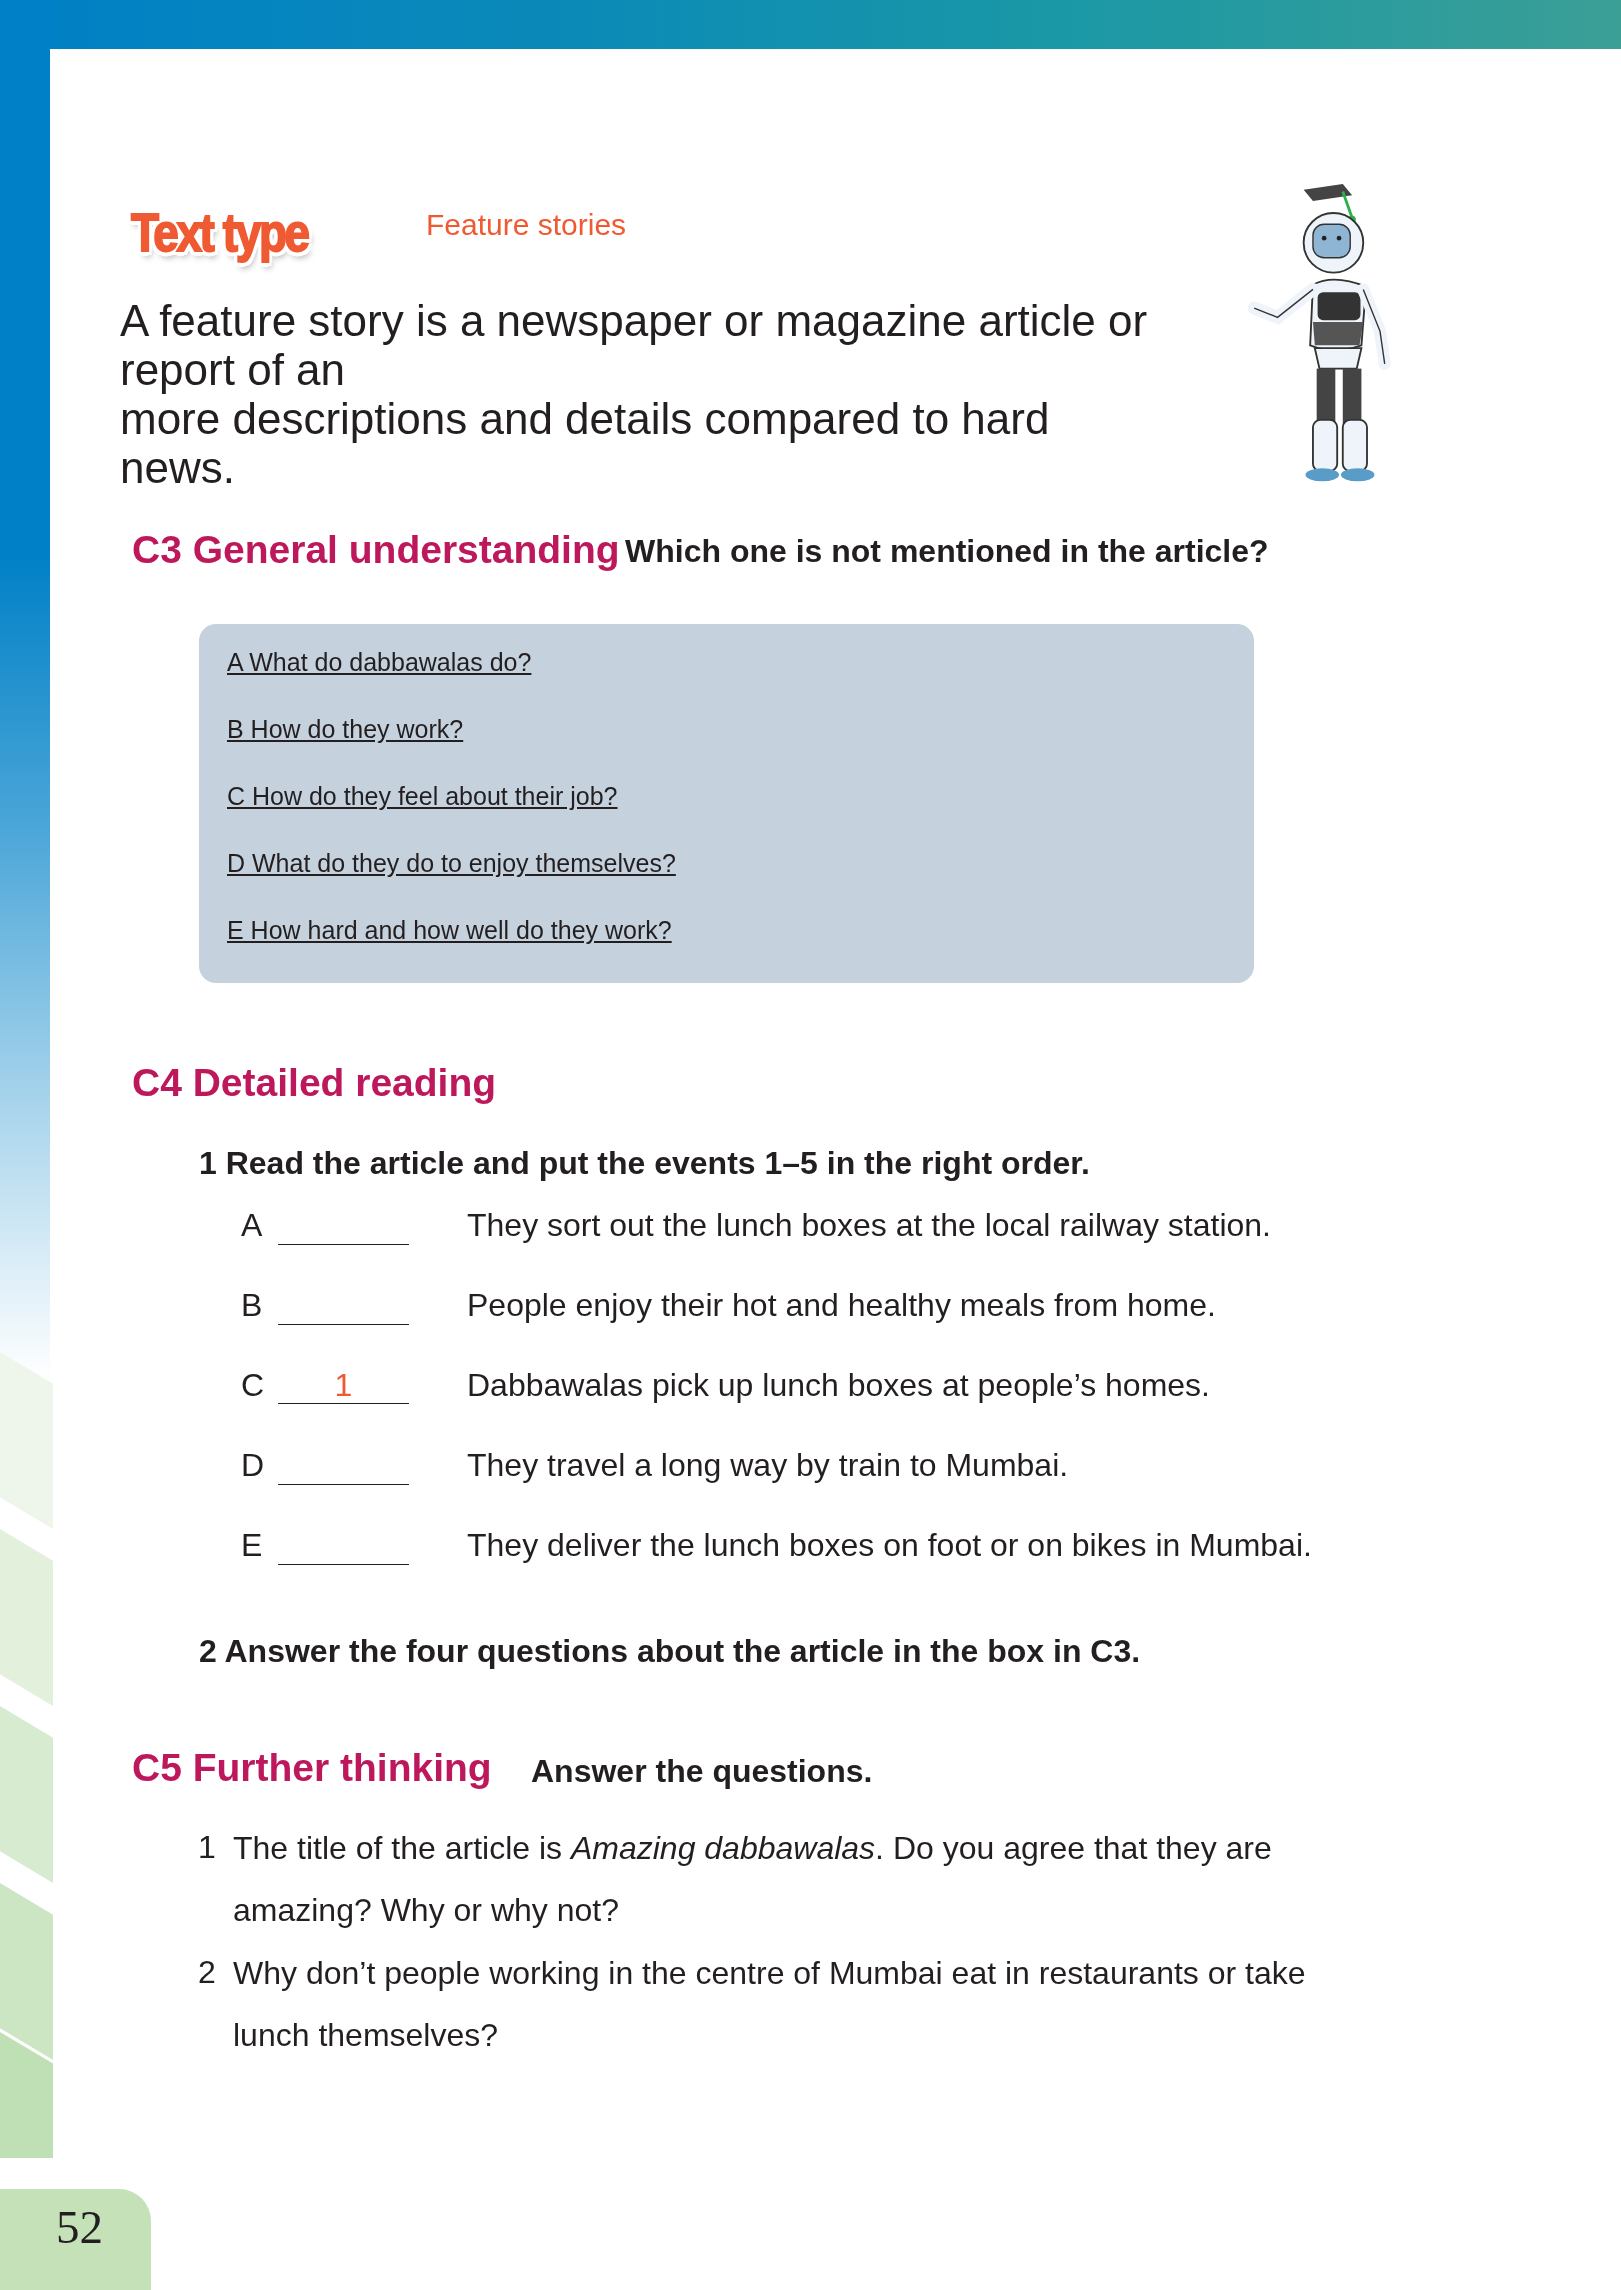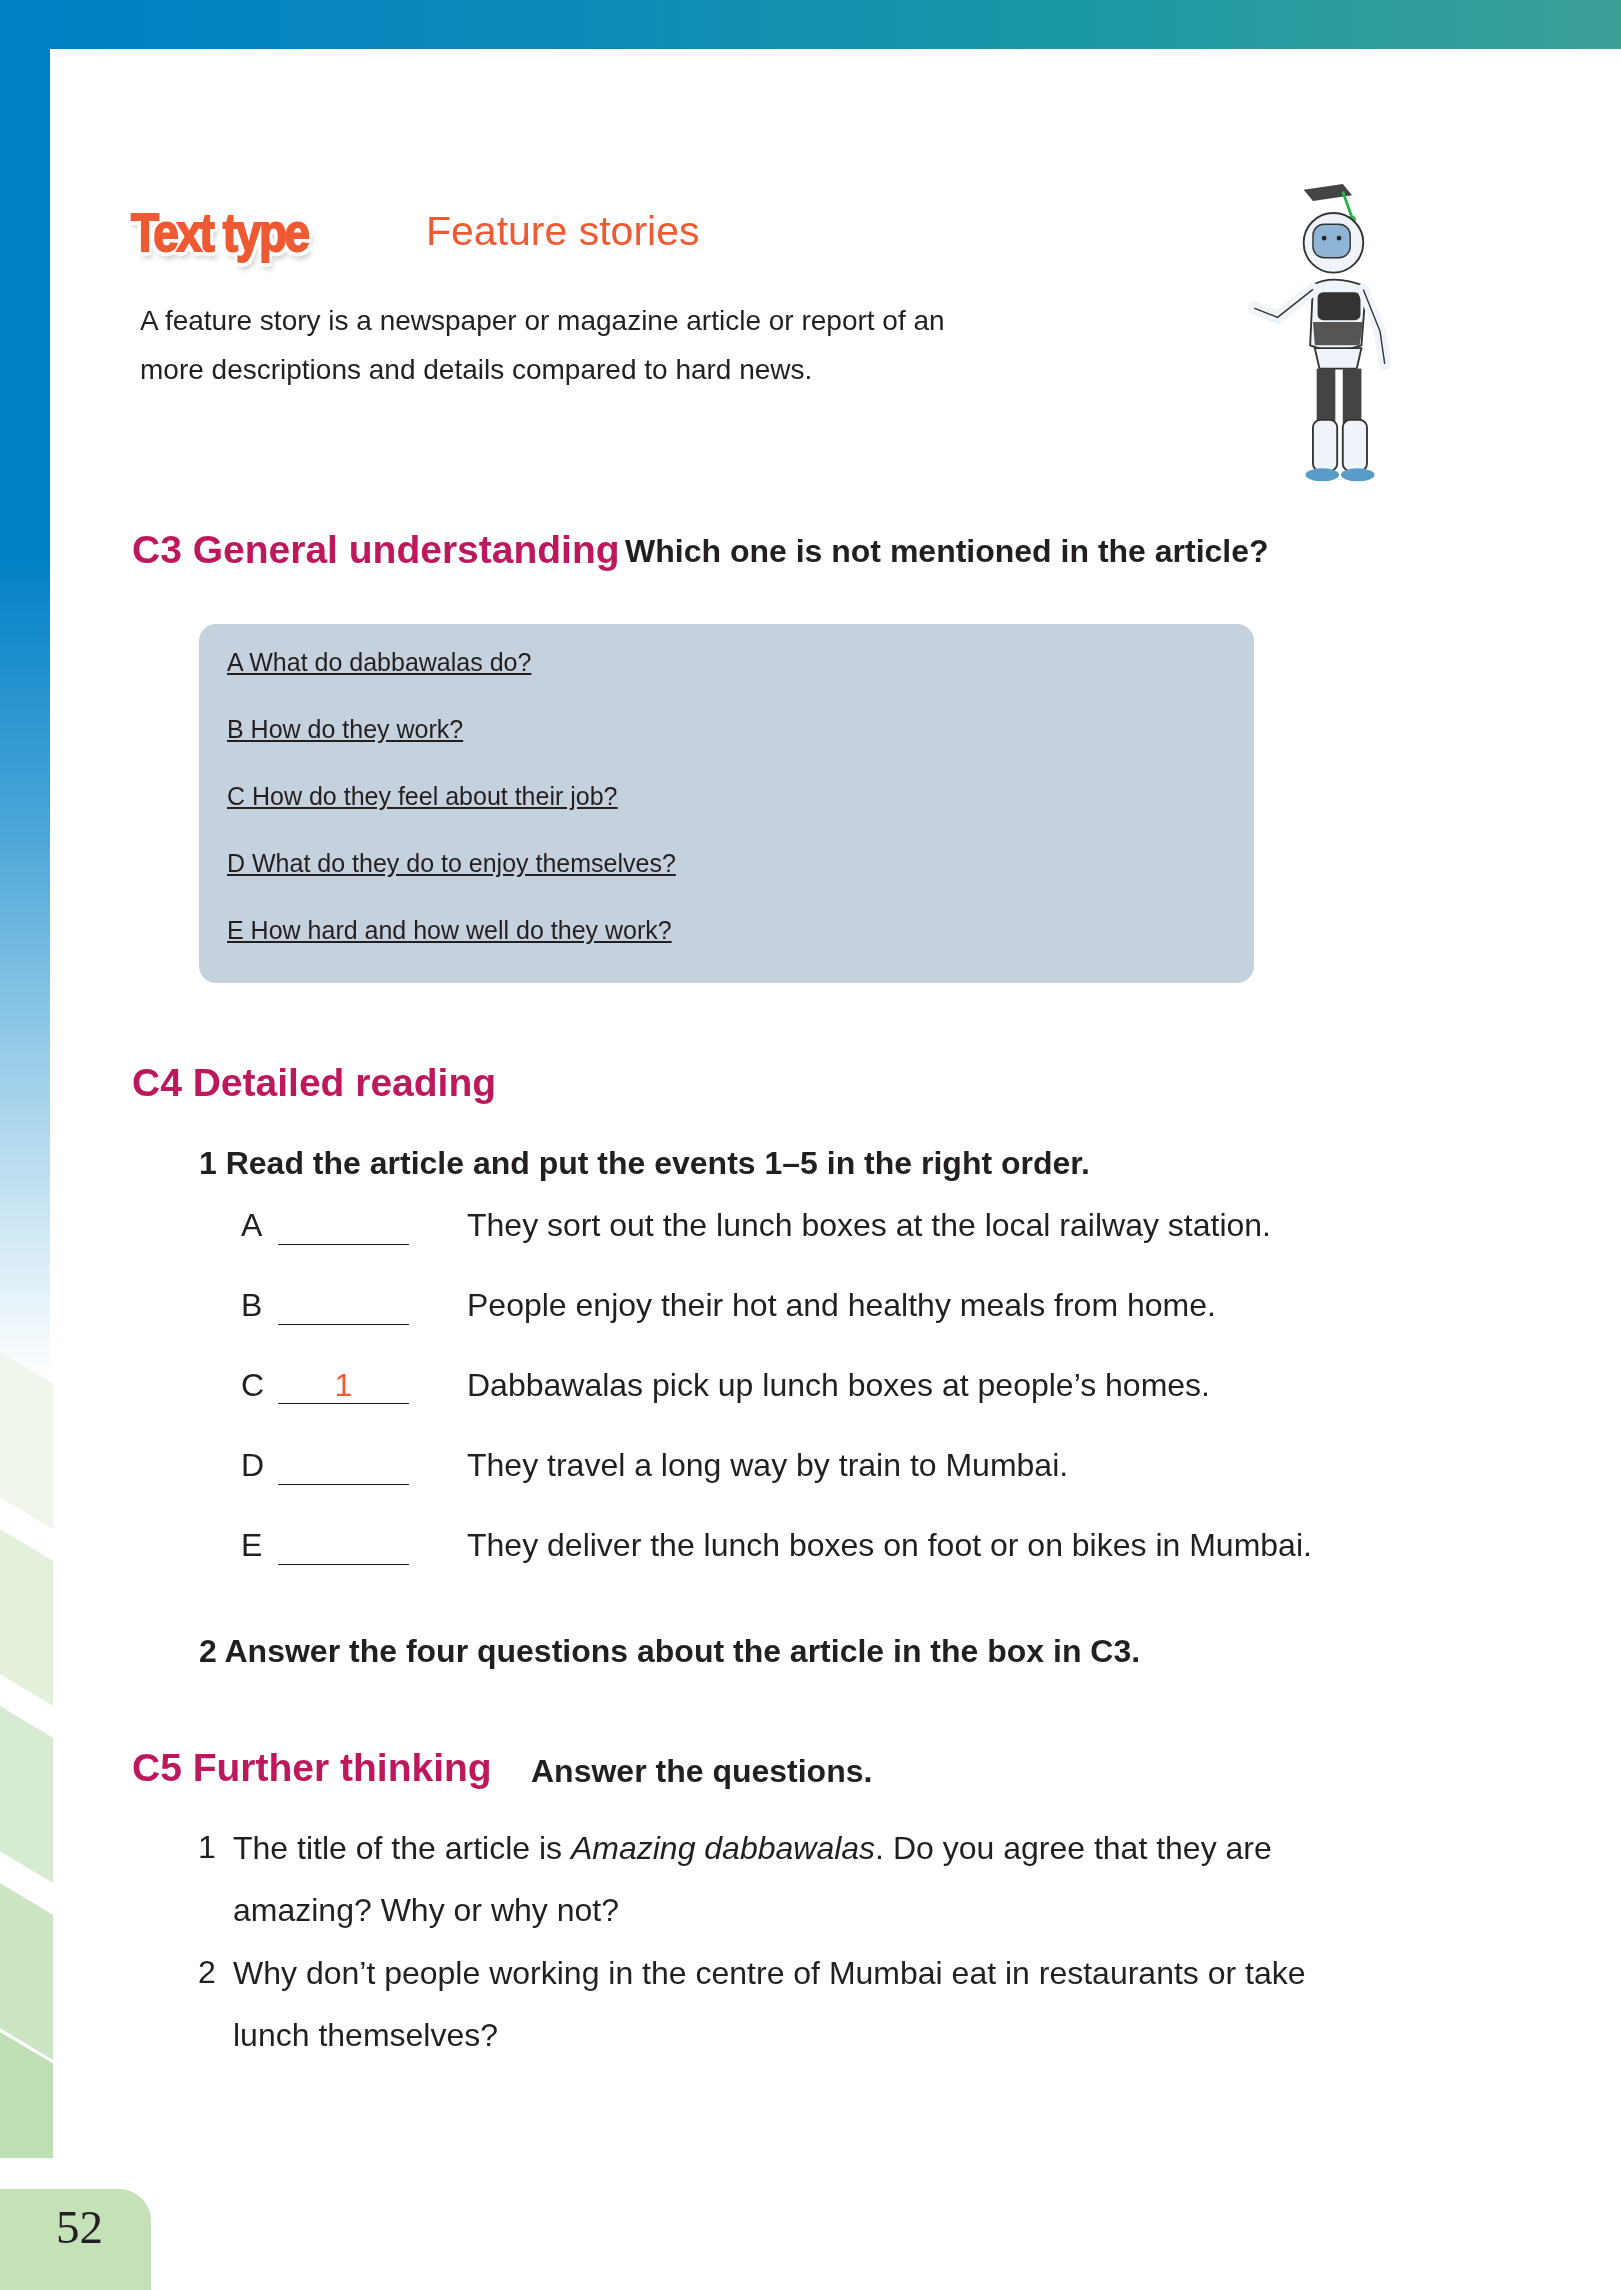--- a/index.html
+++ b/index.html
@@ -36,25 +36,25 @@
     font-family: "Liberation Sans", sans-serif; font-weight: bold;
     font-size: 54px; letter-spacing: -2.8px; color: #ef5a32;
     transform: scaleX(0.85); transform-origin: left center;
     -webkit-text-stroke: 1.9px #ef5a32;
     text-shadow: 0 0 0 #fff, 3.7px 3.7px 0 #fff, -3.7px -3.7px 0 #fff, 3.7px -3.7px 0 #fff, -3.7px 3.7px 0 #fff,
                  0 4.7px 0 #fff, 4.7px 0 0 #fff, -4.7px 0 0 #fff, 0 -4.7px 0 #fff,
                  2.8px 5.6px 7.5px rgba(0,0,0,0.35);
   }
   .tt-sub {
     position: absolute; left: 426px; top: 208px;
-    font-size: 41px; color: #ef5a32;
+    font-size: 30px; color: #ef5a32;
   }
   .intro {
-    position: absolute; left: 140px; top: 296px; width: 1053px;
-    font-size: 28px; line-height: 49px;
+    position: absolute; left: 120px; top: 296px; width: 1053px;
+    font-size: 44px; line-height: 49px;
   }
   .robot { position: absolute; left: 1203px; top: 182px; width: 205px; height: 308px; }
 
   .sec-head {
     position: absolute; left: 132px;
     font-size: 39px; font-weight: bold; color: #be185d;
   }
   .sec-instr {
     position: absolute; font-size: 32px; font-weight: bold; color: #231f20;
   }

